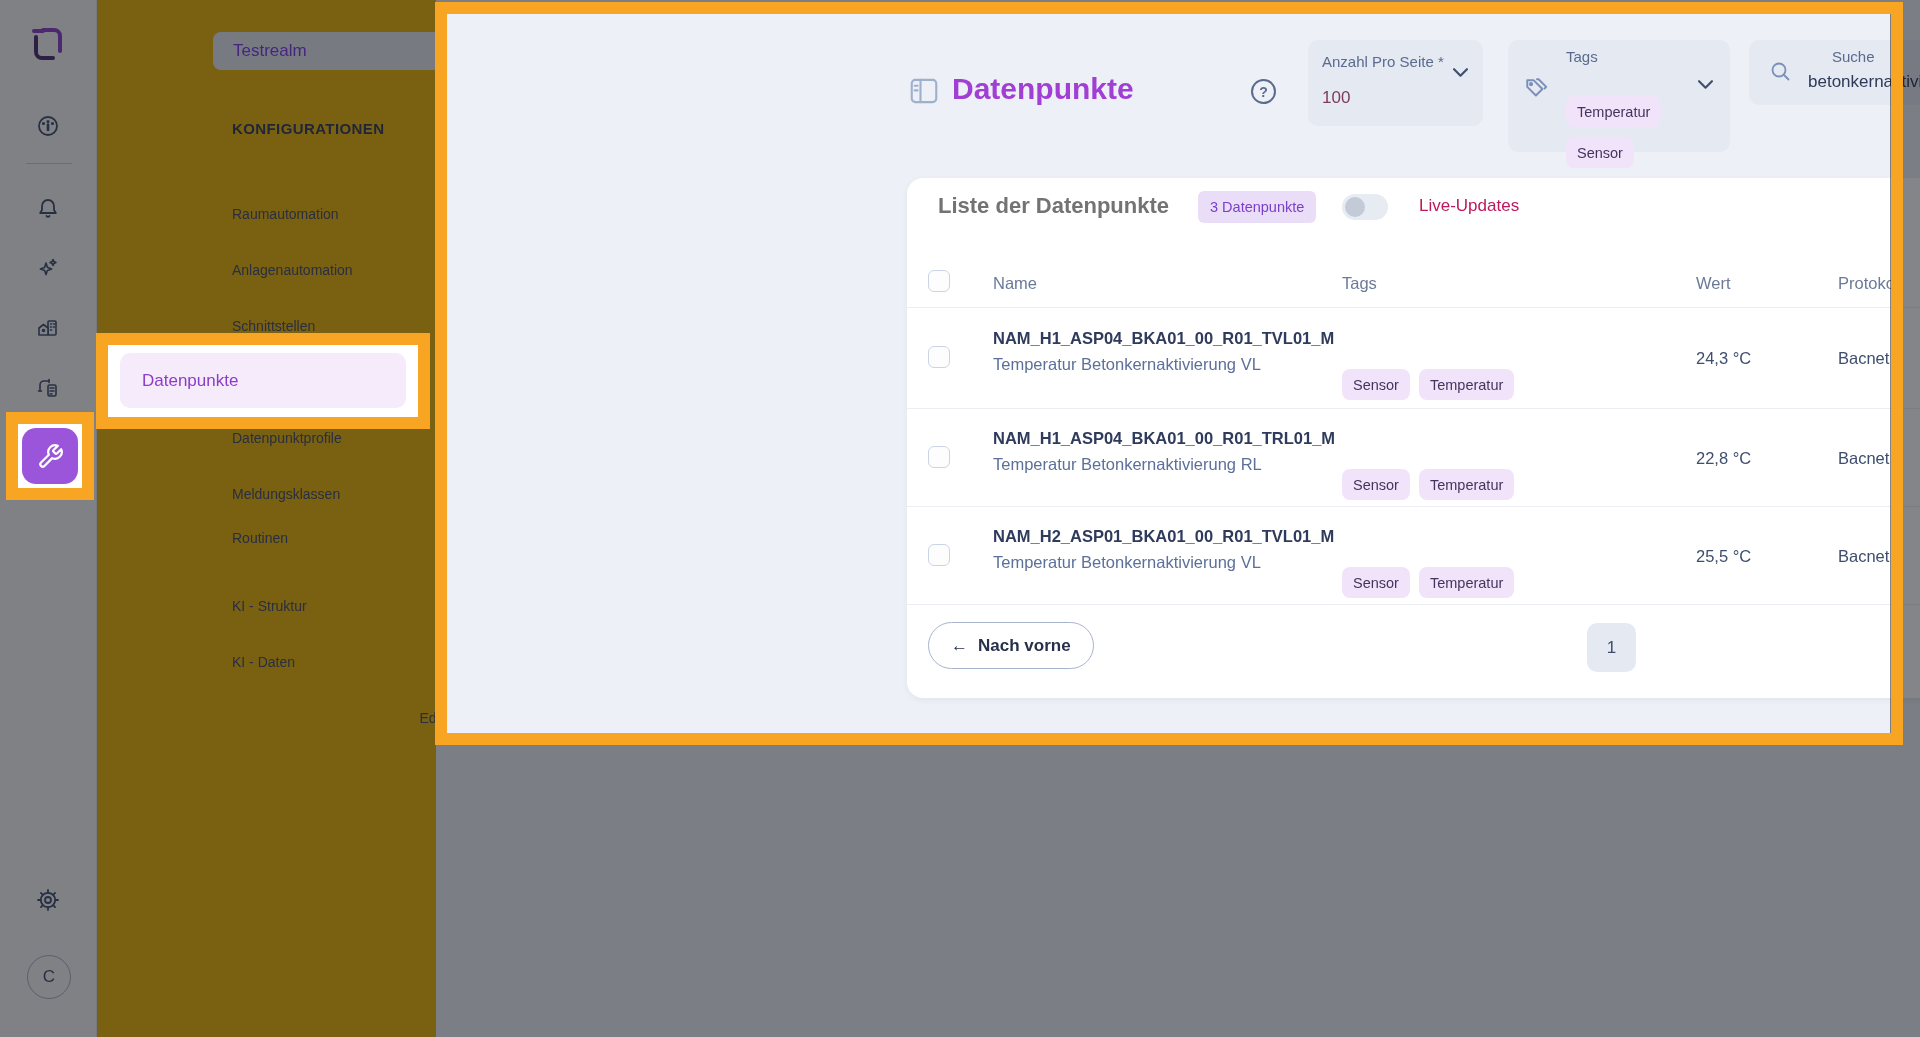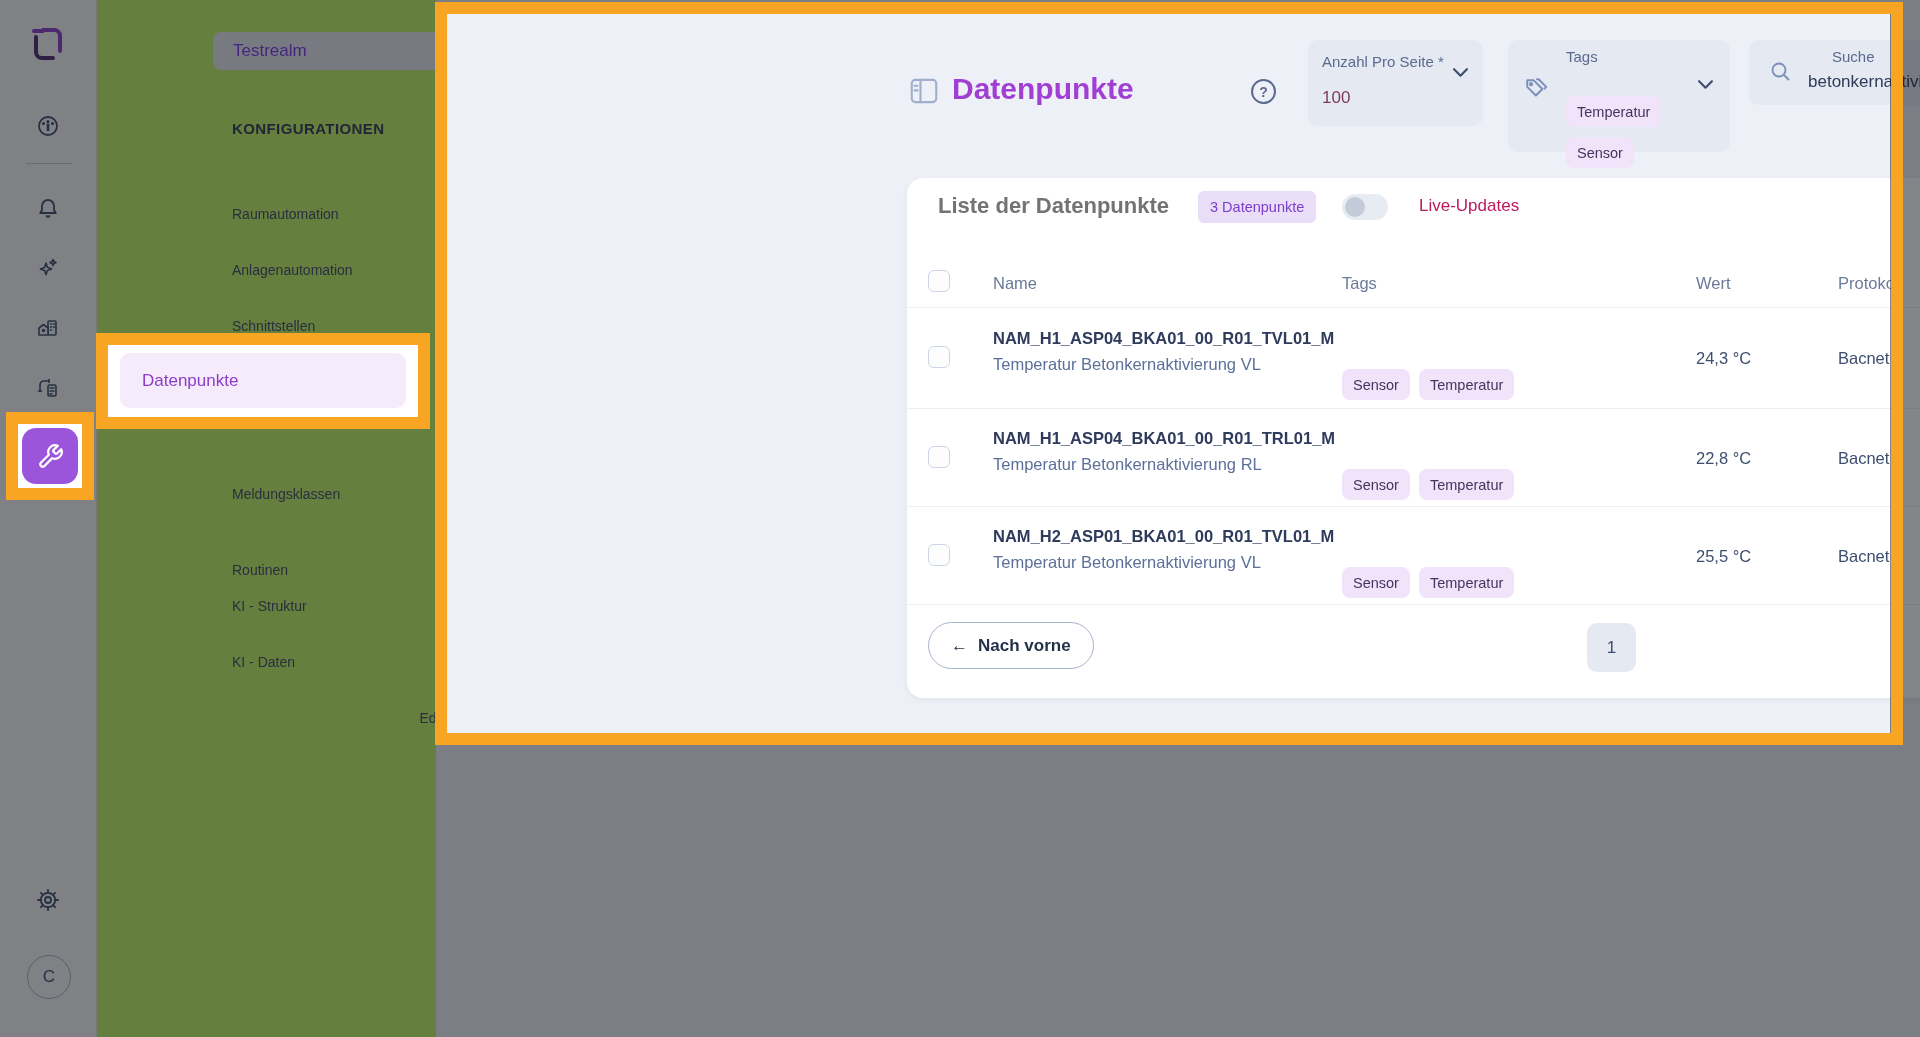--- a/index.html
+++ b/index.html
@@ -9,21 +9,21 @@
   .abs { position:absolute; }
 
   
   .rail { left:0; top:0; width:97px; height:1037px; background:#F5F6F9; border-right:1px solid #E1E4EB; }
   .rail-icon { width:24px; height:24px; display:flex; align-items:center; justify-content:center; }
   .rail-divider { left:26px; top:163px; width:46px; height:1px; background:#C6CCD8; }
   .avatar { left:27px; top:955px; width:44px; height:44px; border-radius:50%; border:1.5px solid #A7B0C0;
             display:flex; align-items:center; justify-content:center; font-size:17px; color:#3E4E6E; }
 
   
-  .sidebar { left:97px; top:0; width:339px; height:1037px; background:#bef264; }
+  .sidebar { left:97px; top:0; width:339px; height:1037px; background:#eab308; }
   .realm-btn { left:116px; top:32px; width:302px; height:38px; background:#E4E8F0; border-radius:8px;
                display:flex; align-items:center; padding:0 16px 0 20px; }
   .realm-label { color:#7C3AED; font-size:17px; font-weight:500; flex:1; }
   .section-label { left:135px; top:120px; font-size:15px; font-weight:700; color:#2E3A59; letter-spacing:.4px; }
   .nav-item { left:135px; width:280px; height:56px; display:flex; align-items:center; font-size:14px; color:#404B66; cursor:pointer; }
 
   
   .main { left:436px; top:0; width:1484px; height:1037px; background:#EDF0F6; }
   .page-title { left:516px; top:72px; font-size:30px; font-weight:700; color:#A13FD4; }
   .help-circle { left:815px; top:79px; width:25px; height:25px; border:2px solid #5A6B8E; border-radius:50%;
@@ -144,24 +144,27 @@
     <div class="abs nav-item" style="top:186px;">
         <span>Raumautomation</span>
       </div>
     <div class="abs nav-item" style="top:242px;">
         <span>Anlagenautomation</span>
       </div>
     <div class="abs nav-item" style="top:298px;">
         <span>Schnittstellen</span>
       </div>
 
+    <div class="abs nav-item" style="top:410px;">
+        <span>Datenpunktprofile</span>
+      </div>
     <div class="abs nav-item" style="top:466px;">
         <span>Meldungsklassen</span>
       </div>
-    <div class="abs nav-item" style="top:522px;align-items:flex-end;">
+    <div class="abs nav-item" style="top:510px;">
         <span>Routinen</span>
       </div>
     <div class="abs nav-item" style="top:578px;">
         <span>KI - Struktur</span>
       </div>
     <div class="abs nav-item" style="top:634px;">
         <span>KI - Daten</span>
       </div>
     <div class="abs nav-item" style="top:690px;justify-content:flex-end;">
         <span>Edge Assistent</span>

